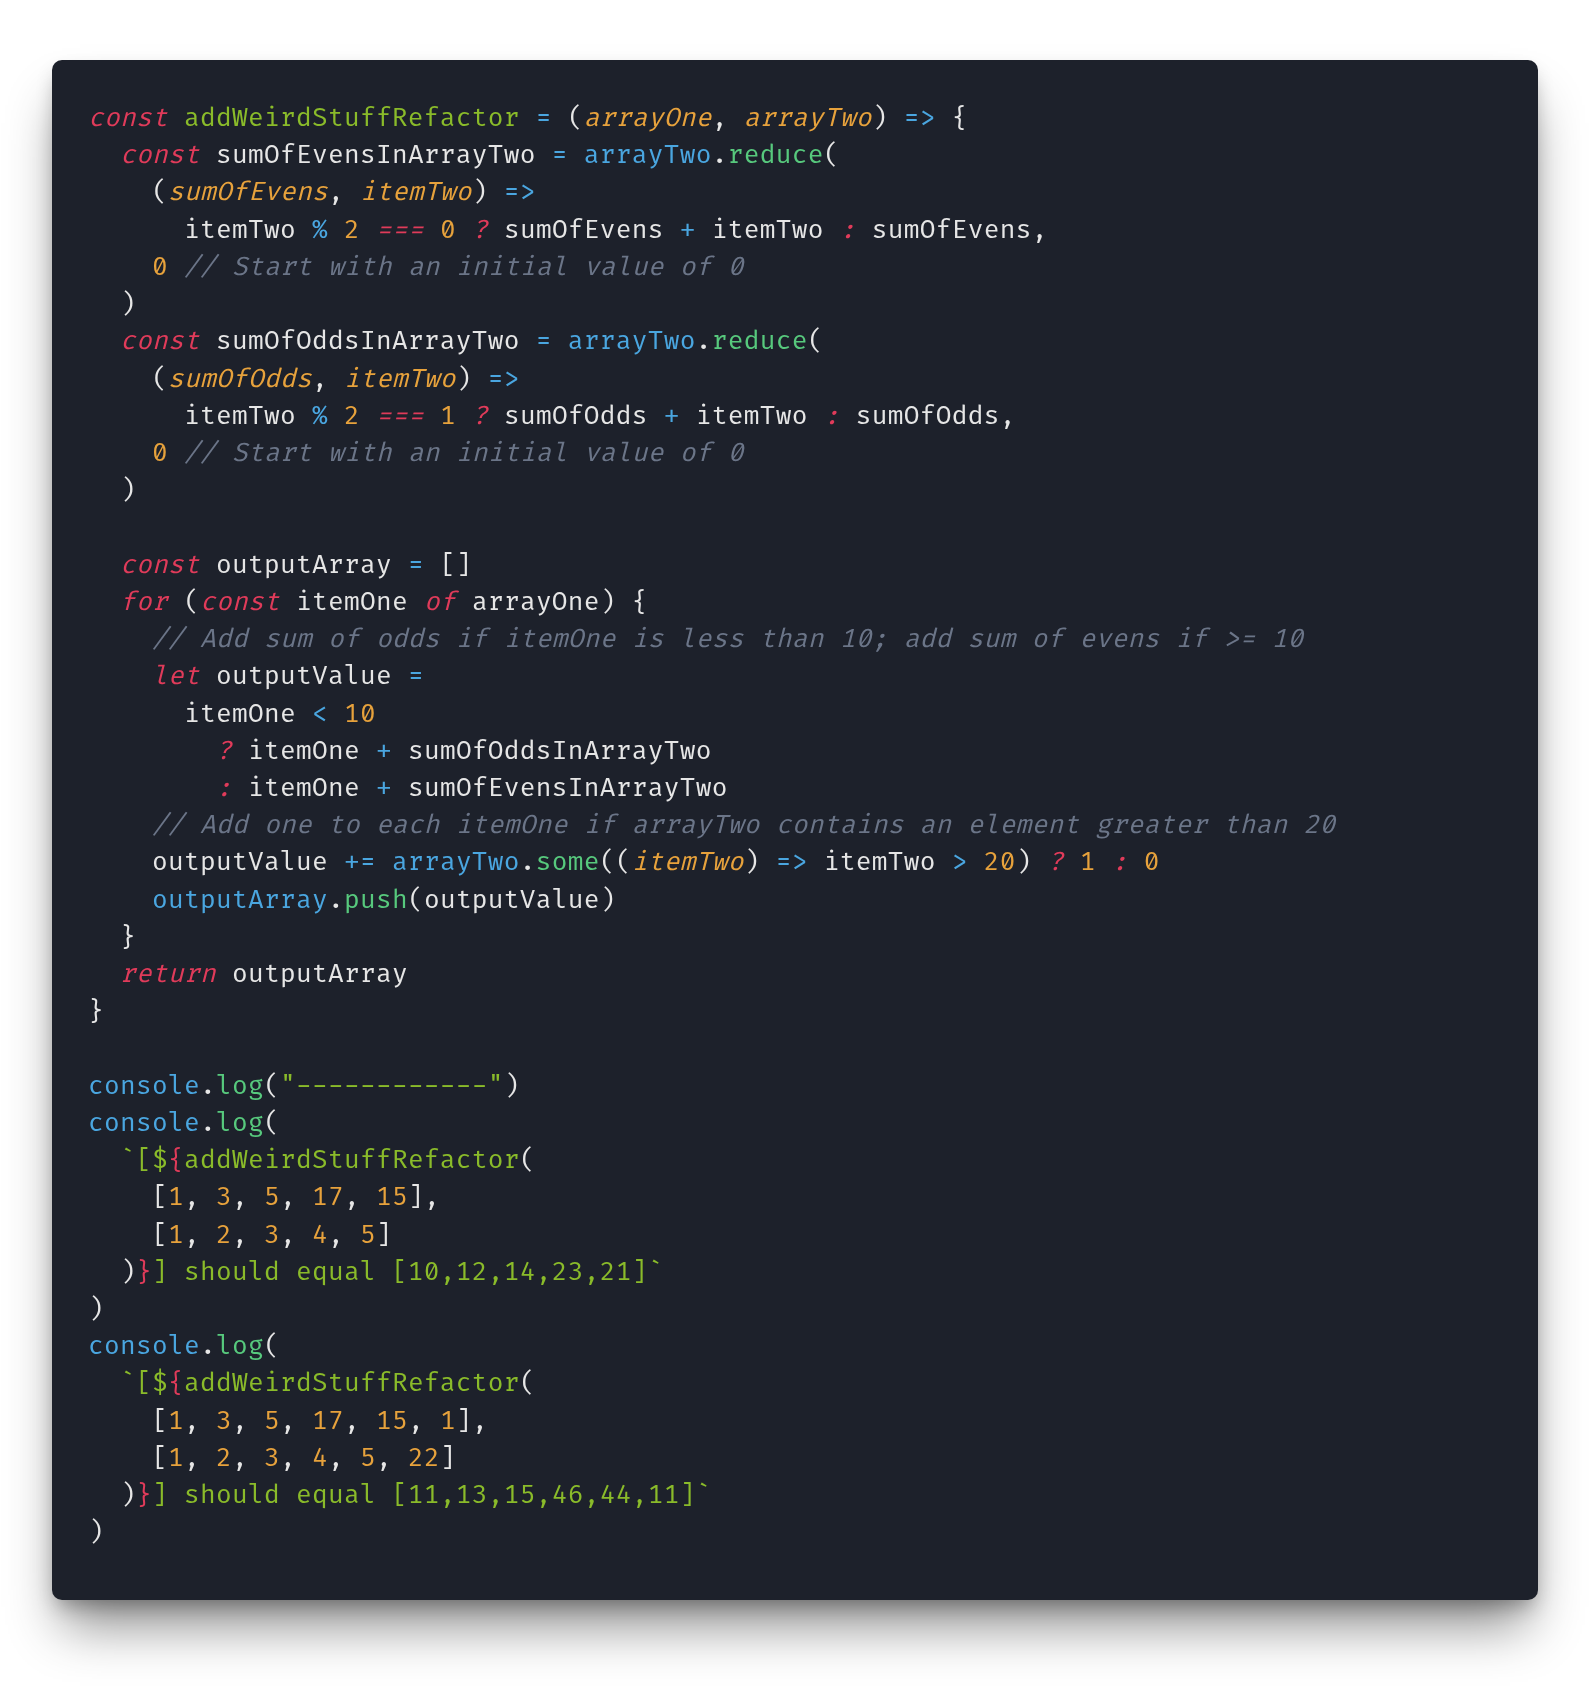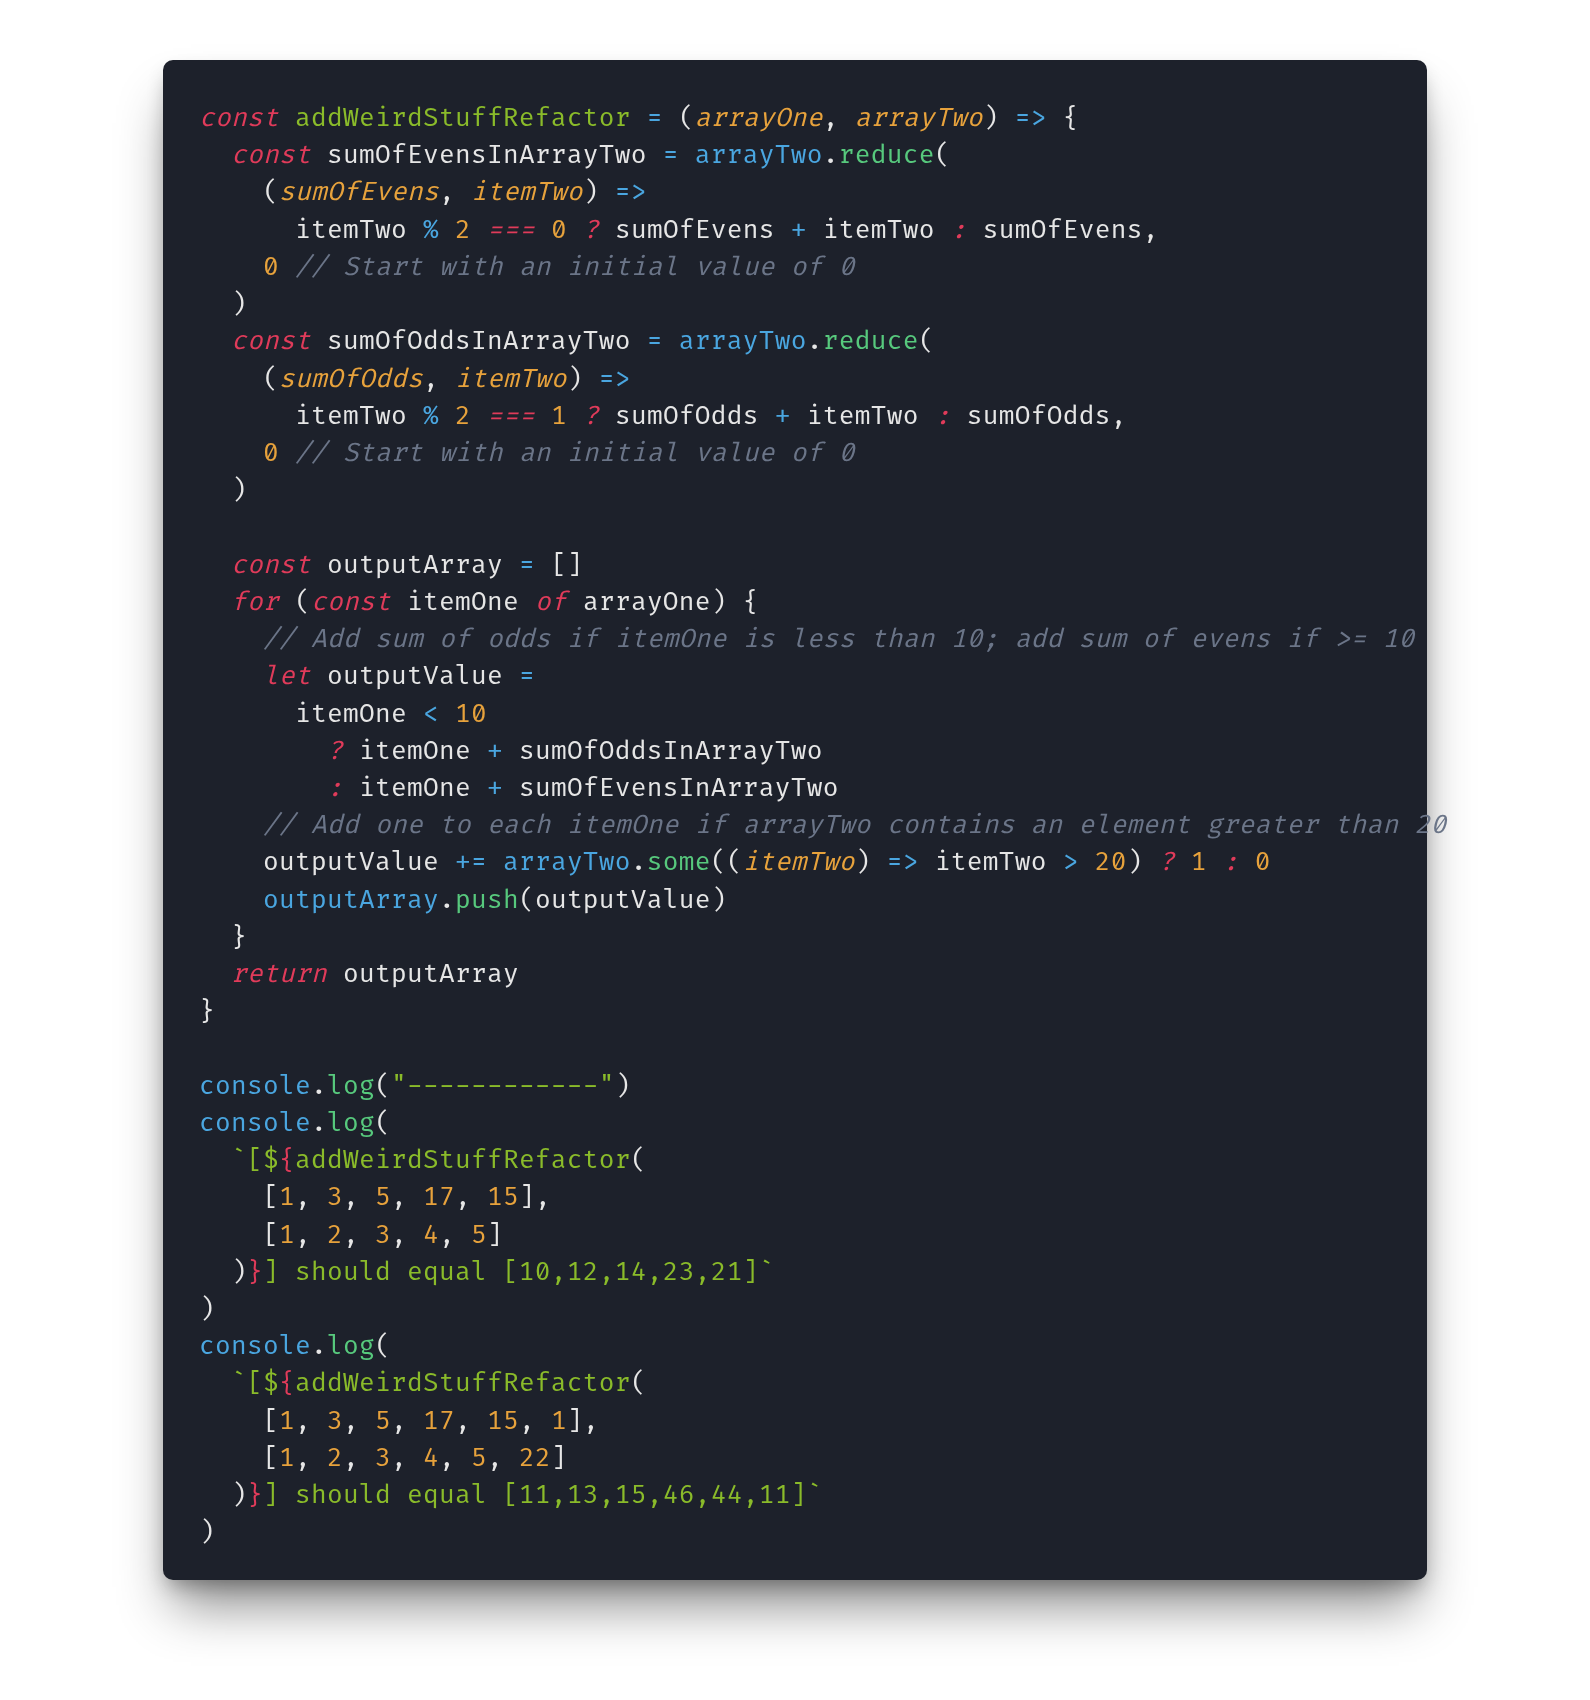--- a/index.html
+++ b/index.html
@@ -14,23 +14,23 @@
     padding: 60px 40px;
     box-sizing: border-box;
     width: 1590px;
     min-height: 1700px;
   }
   .card {
     background: #1d212b;
     border-radius: 10px;
     box-shadow: 0 35px 50px -10px rgba(0,0,0,0.45),
                 0 10px 20px -5px rgba(0,0,0,0.3);
-    width: 1264px;
+    width: 1486px;
     box-sizing: border-box;
-    padding: 40px 36px 28px 36px;
+    padding: 40px 36px 48px 36px;
   }
   pre.code {
     margin: 0;
     font-family: "Fira Code", "JetBrains Mono", "Consolas", "Menlo", monospace;
     font-size: 25.5px;
     line-height: 1.46;
     letter-spacing: 0.3px;
     color: #e6e6e6;
     white-space: pre;
     font-variant-ligatures: contextual;

